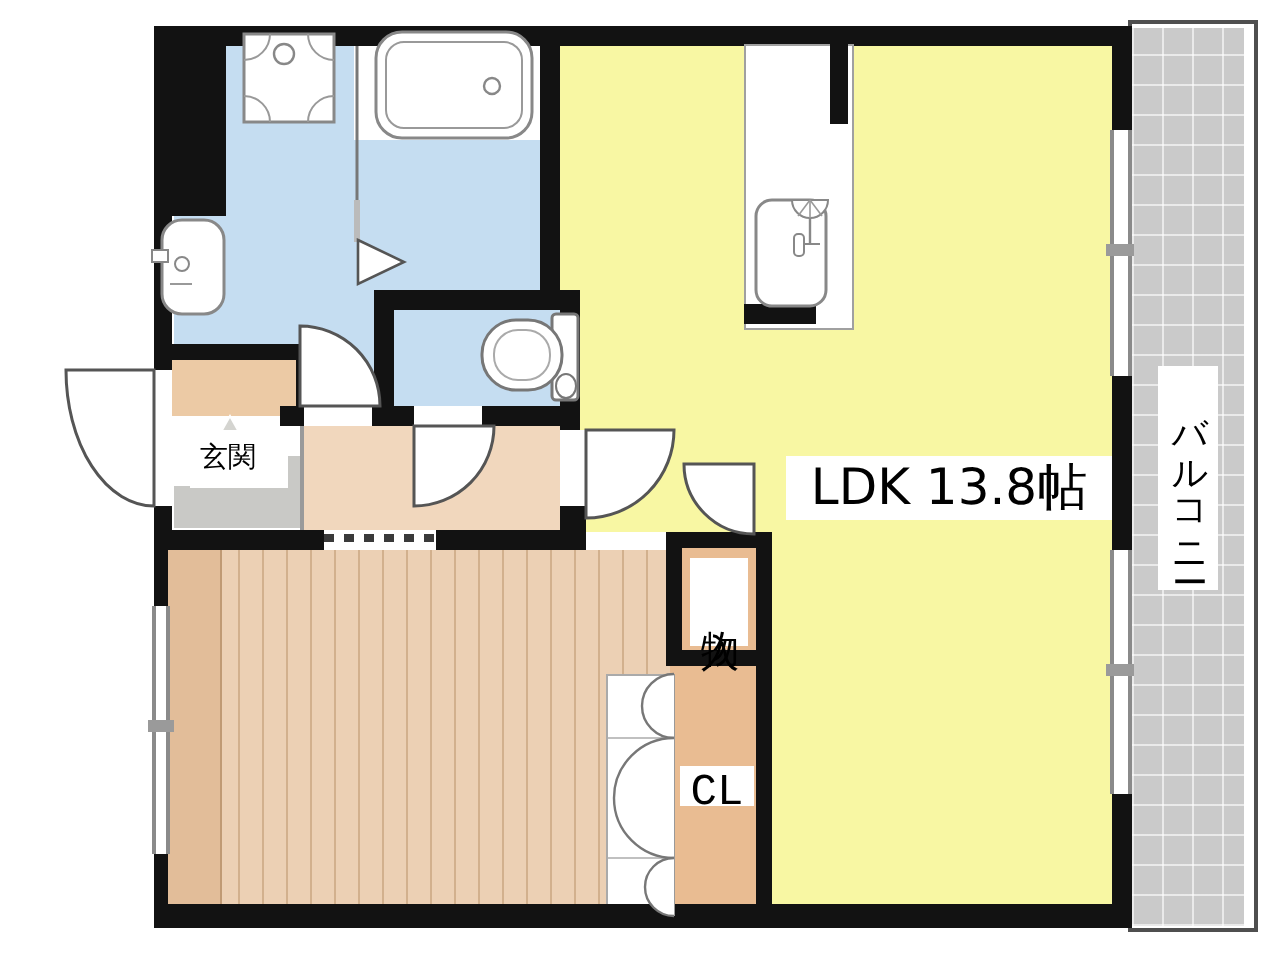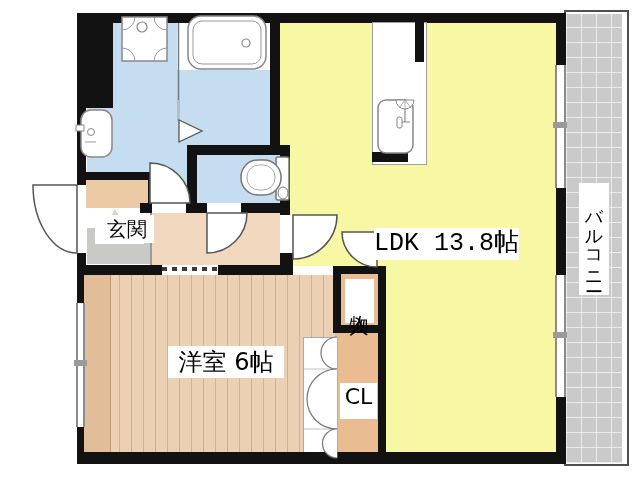--- a/index.html
+++ b/index.html
@@ -130,20 +130,19 @@
     <line x1="337" y1="337" x2="337" y2="458" stroke="#999" stroke-width="1"></line>
     <line x1="304" y1="369" x2="337" y2="369" stroke="#c0c0c0" stroke-width="1"></line>
     <line x1="304" y1="429" x2="337" y2="429" stroke="#c0c0c0" stroke-width="1"></line>
     <path d="M337,337 A16,16 0 0 0 337,369" fill="#fff" stroke="#777" stroke-width="1.2"></path>
     <path d="M337,369 A30,30 0 0 0 337,429" fill="#fff" stroke="#777" stroke-width="1.2"></path>
     <path d="M337,429 A14.5,14.5 0 0 0 337,458" fill="#fff" stroke="#777" stroke-width="1.2"></path>
 
     <path d="M106,224 L115,208 L124,224 Z" fill="#d4d4d0" stroke="#ffffff" stroke-width="1"></path>
   </svg>
 
-  <div class="lbl" style="left:100px;top:215px;width:54px;height:28px;font-size:20px;line-height:28px;">玄関</div>
-  <div class="lbl" style="left:168px;top:346px;width:116px;height:32px;font-size:24px;line-height:32px;">洋室 6帖</div>
-  <div class="lbl" style="left:374px;top:228px;width:145px;height:32px;font-size:25px;line-height:32px;font-family:Liberation Mono, monospace;">LDK 13.8帖</div>
+  <div class="lbl" style="left:87px;top:215px;width:54px;height:28px;font-size:14px;line-height:28px;">玄関</div>
+  <div class="lbl" style="left:393px;top:228px;width:163px;height:32px;font-size:25px;line-height:32px;">LDK 13.8帖</div>
   <div class="lbl vert" style="left:345px;top:279px;width:29px;height:44px;font-size:19px;line-height:29px;">物入</div>
-  <div class="lbl" style="left:340px;top:383px;width:37px;height:36px;font-size:22px;line-height:28px;">CL</div>
+  <div class="lbl" style="left:340px;top:383px;width:37px;height:20px;font-size:22px;line-height:28px;font-family:Liberation Mono, monospace;">CL</div>
   <div class="lbl vert" style="left:579px;top:183px;width:30px;height:112px;font-size:18px;line-height:30px;">バルコニー</div>
 
 </div>
 
 </body></html>

